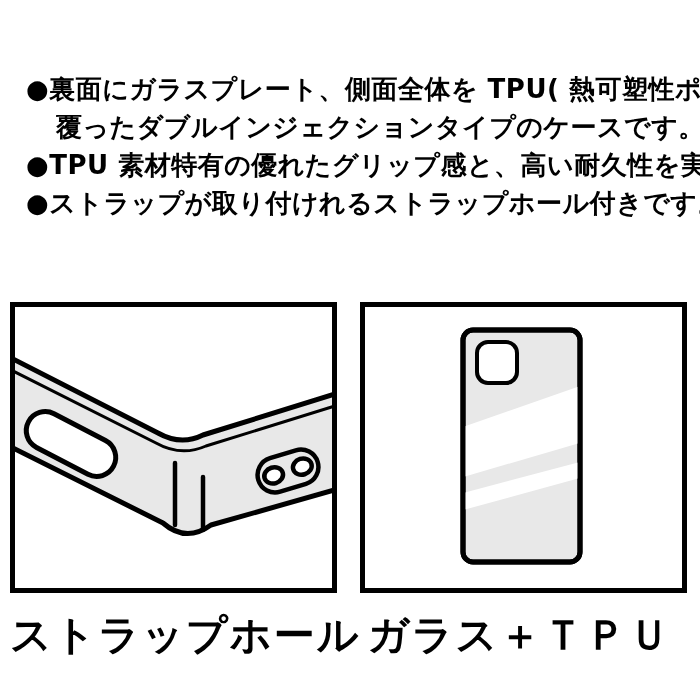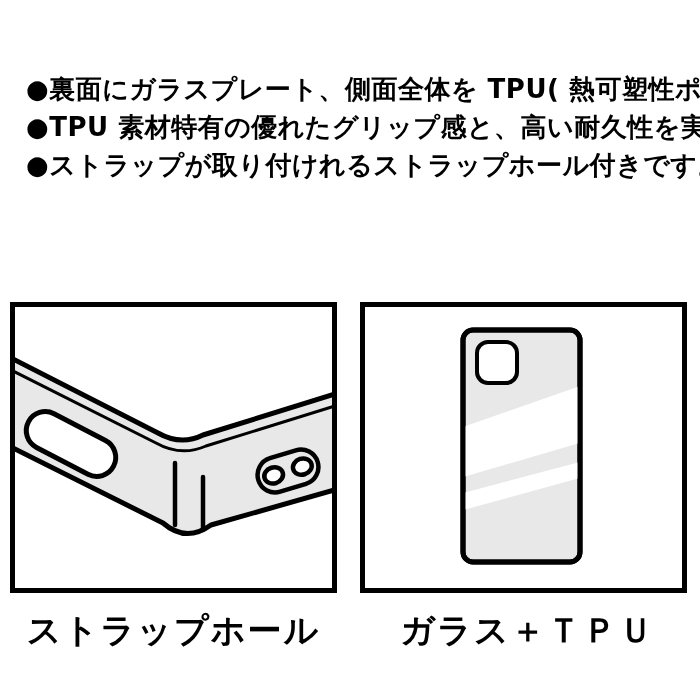--- a/index.html
+++ b/index.html
@@ -33,35 +33,36 @@
   }
   .figure-box.left{left:10px;}
   .figure-box.right{left:360px;}
   .figure-box svg{display:block;width:317px;height:281px;}
   
   .figure-caption{
     position:absolute;
     top:608px;
     width:327px;
     text-align:center;
-    font-size:34px;
+    font-size:41px;
     font-weight:bold;
     letter-spacing:2px;
     white-space:nowrap;
   }
   .figure-caption.left{left:10px;}
-  .figure-caption.right{left:364px;}
+  .figure-caption.right{left:356px;}
 </style>
 </head>
 <body>
 
 <div class="page">
 
   <div class="feature-list">
     <div class="feature-line">●裏面にガラスプレート、側面全体を TPU( 熱可塑性ポリウレタン ) で</div>
+    <div class="feature-line indent">覆ったダブルインジェクションタイプのケースです。</div>
     <div class="feature-line">●TPU 素材特有の優れたグリップ感と、高い耐久性を実現。</div>
     <div class="feature-line">●ストラップが取り付けれるストラップホール付きです。</div>
   </div>
 
   <div class="figure-box left">
     <svg viewBox="0 0 317 281">
 
       <path d="M -6 50 L 143 126 Q 166 139 188 128 L 323 86 L 323 182 L 196 218 Q 171 236 148 216 L -6 139 Z" fill="#e8e8e8" stroke="#000000" stroke-width="5" stroke-linejoin="round"></path>
 
       <path d="M -6 62 L 141 136 Q 166 150 191 139 L 323 98" fill="none" stroke="#000000" stroke-width="3"></path>

